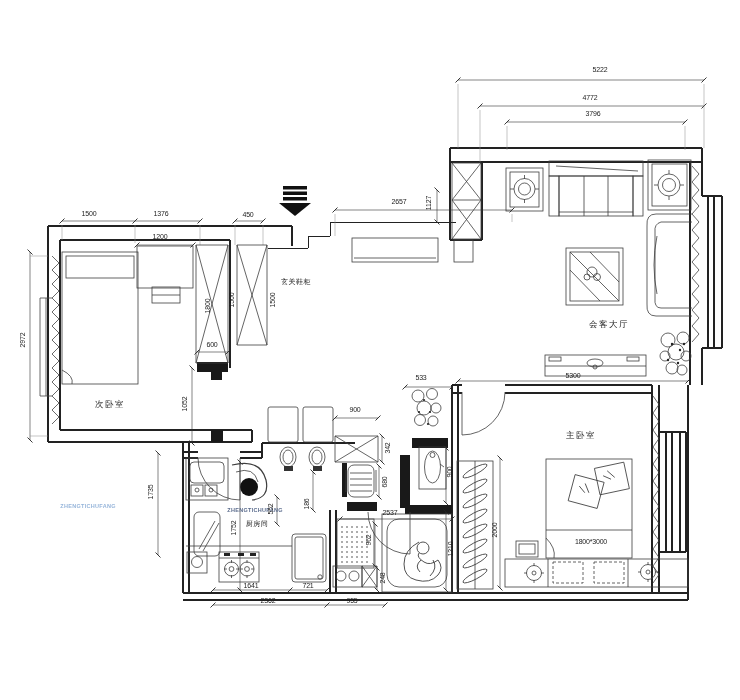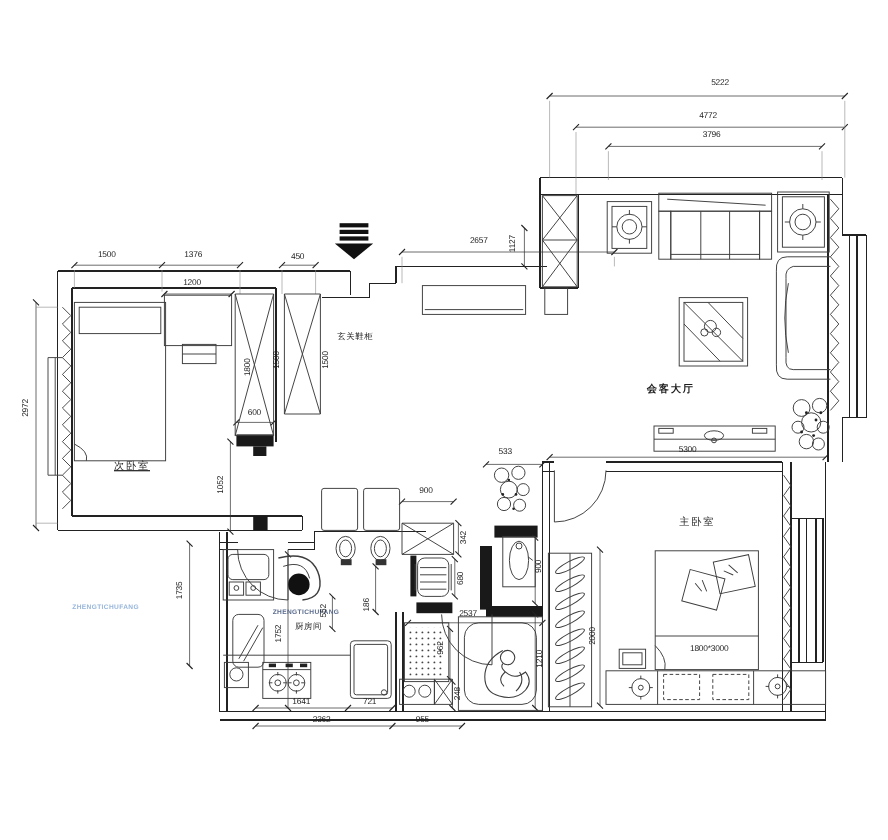--- a/index.html
+++ b/index.html
@@ -315,23 +315,23 @@
     <g>
       <path d="M240,458 V500 M198,458 A42,42 0 0 0 240,500"></path>
     </g>
     <g>
       <path d="M410,512 V554 M410,554 A42,42 0 0 1 368,512"></path>
     </g>
   </g>
 </svg>
 
 <div class="txt-layer">
-  <span class="label" style="left:110px;top:388px;text-decoration:underline;">次卧室</span>
+  <span class="label" style="left:110px;top:404px;">次卧室</span>
   <span class="label small" style="left:296px;top:281px;">玄关鞋柜</span>
-  <span class="label" style="left:559px;top:324px;font-weight:bold;">会客大厅</span>
+  <span class="label" style="left:609px;top:324px;">会客大厅</span>
   <span class="label small" style="left:257px;top:523px;">厨房间</span>
   <span class="label" style="left:581px;top:435px;">主卧室</span>
   <span class="watermark" style="left:255px;top:511px;">ZHENGTICHUFANG</span>
   <span class="watermark light" style="left:88px;top:507px;">ZHENGTICHUFANG</span>
   <div style="position:absolute;left:0;top:0;width:740px;height:700px;">
         <span class="dim" style="left: 600px; top: 69px;">5222</span>
         <span class="dim" style="left: 590px; top: 97px;">4772</span>
         <span class="dim" style="left: 593px; top: 113px;">3796</span>
         <span class="dim" style="left: 89px; top: 213px;">1500</span>
         <span class="dim" style="left: 161px; top: 213px;">1376</span>

